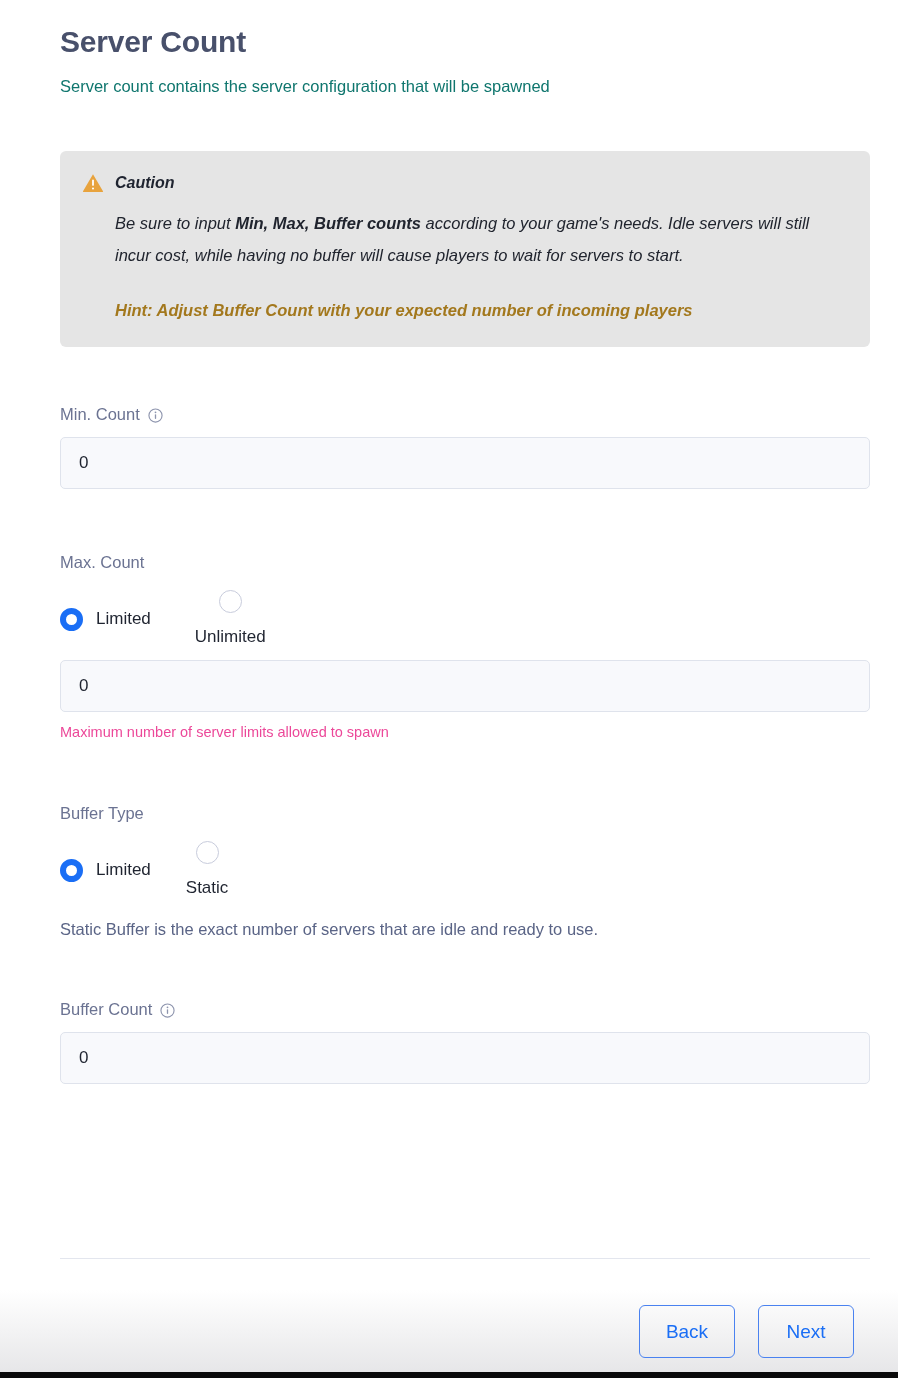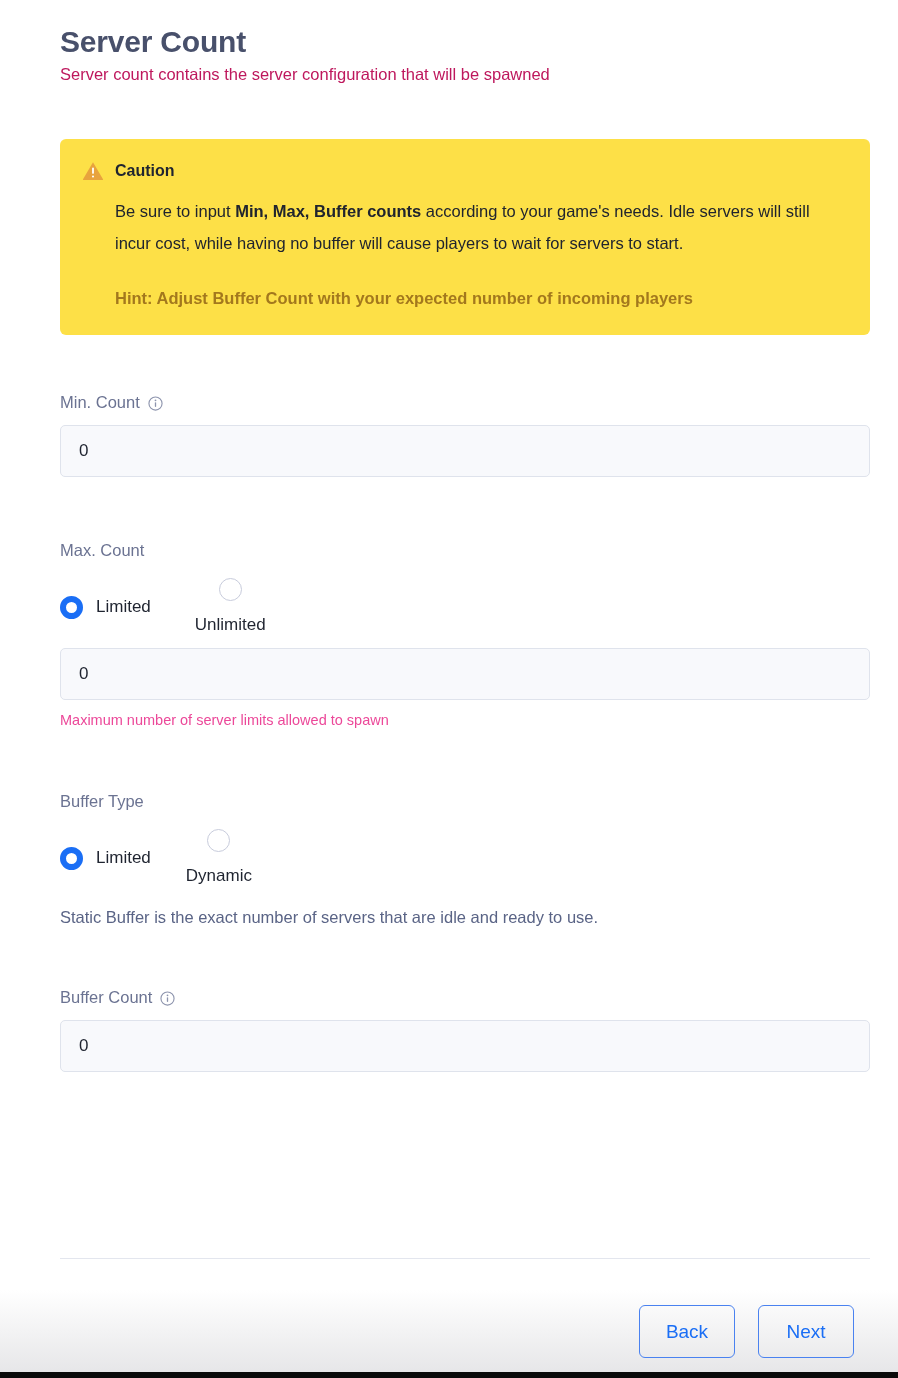--- a/index.html
+++ b/index.html
@@ -29,33 +29,35 @@
     padding: 22px 60px 0 60px;
   }
   .page-title {
     font-size: 30px;
     font-weight: bold;
     color: #48506b;
     letter-spacing: -0.2px;
     line-height: 40px;
   }
   .page-subtitle {
-    font-size: 16.5px;
-    color: #be185d;
+    margin-top: 12px;
+    font-size: 16.5px;
+    color: #0f766e;
     line-height: 24px;
     font-weight: normal;
   }
 
   
   .callout {
     margin: 53px 28px 0 60px;
-    background: #fde047;
+    background: #e5e5e5;
     border-radius: 6px;
     padding: 22px 26px 26px 22px;
     width: 810px;
+    font-style: italic;
   }
   .callout-head {
     display: flex;
     align-items: center;
     gap: 11px;
   }
   .warn-icon {
     width: 22px;
     height: 20px;
     flex: 0 0 auto;
@@ -297,21 +299,21 @@
       <div class="field-label">
         <span>Buffer Type</span>
       </div>
       <div class="radio-row">
         <label class="radio-option">
           <span class="radio-mark on"></span>
           <span class="radio-label">Limited</span>
         </label>
         <label class="radio-option">
           <span class="radio-mark off"></span>
-          <span class="radio-label">Dynamic</span>
+          <span class="radio-label">Static</span>
         </label>
       </div>
       <div class="desc-text">Static Buffer is the exact number of servers that are idle and ready to use.</div>
     </div>
 
     <div class="field buffer-count">
       <div class="field-label">
         <span>Buffer Count</span>
         <span>
           <svg class="info-icon" viewBox="0 0 16 16" xmlns="http://www.w3.org/2000/svg">

